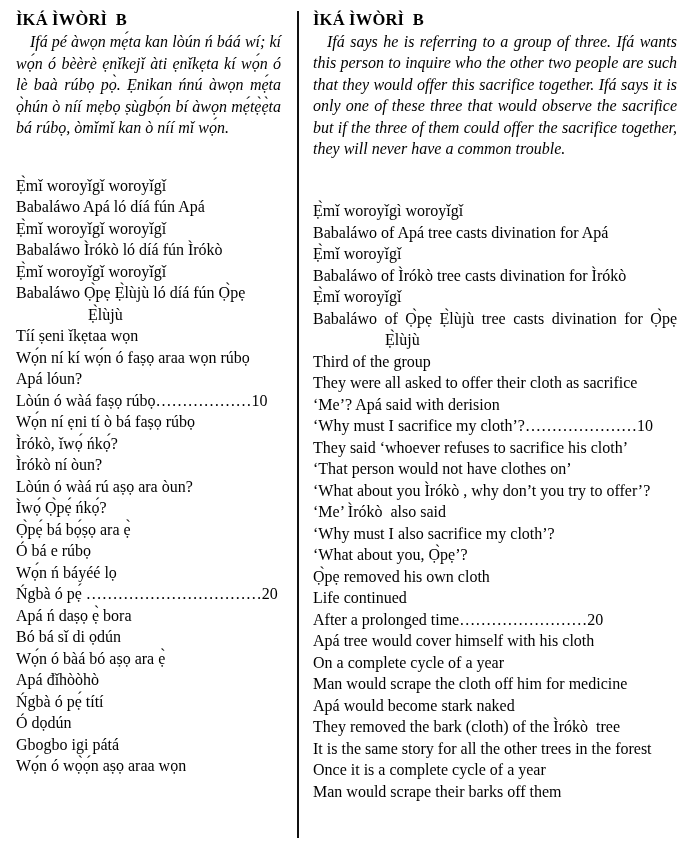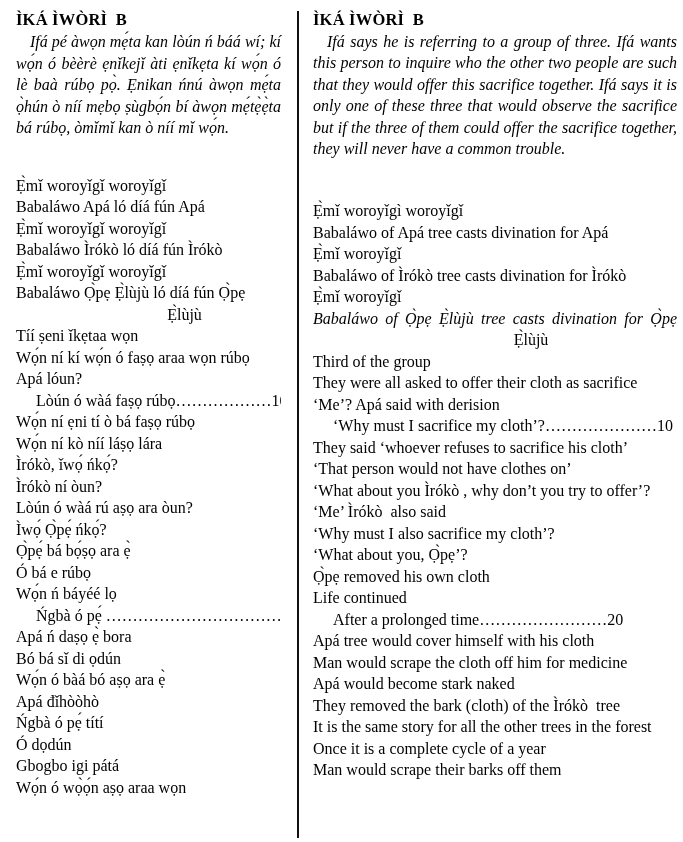--- a/index.html
+++ b/index.html
@@ -75,36 +75,33 @@
   .col-right .verse {
     margin-top: 41px;
   }
   .vline {
     display: block;
     white-space: pre-wrap;
     min-height: 21.5px;
   }
   .vline.indent {
     padding-left: 72px;
-    text-align: center;
   }
   .vline.wrapjust {
     text-align: justify;
     text-align-last: justify;
-    font-style: italic;
   }
   .leader-row {
     display: block;
     position: relative;
     white-space: nowrap;
     overflow: hidden;
   }
   .leader-row .ltext {
     white-space: pre;
-    margin-left: 20px;
   }
   .leader-row .lnum {
     white-space: pre;
     text-align: center;
   }
 </style>
 </head>
 <body>
 
 <div class="page">
@@ -120,21 +117,20 @@
         <span class="vline">Ẹ̀mǐ woroyǐgǐ woroyǐgǐ</span>
         <span class="vline">Babaláwo Ìrókò ló díá fún Ìrókò</span>
         <span class="vline">Ẹ̀mǐ woroyǐgǐ woroyǐgǐ</span>
         <span class="vline">Babaláwo Ọ̀pẹ Ẹ̀lùjù ló díá fún Ọ̀pẹ</span>
         <span class="vline indent">Ẹ̀lùjù</span>
         <span class="vline">Tíí ṣeni ǐkẹtaa wọn</span>
         <span class="vline">Wọ́n ní kí wọ́n ó faṣọ araa wọn rúbọ</span>
         <span class="vline">Apá lóun?</span>
         <span class="vline leader-row"><span class="ltext">Lòún ó wàá faṣọ rúbọ</span><span class="ldots">………………</span><span class="lnum">10</span></span>
         <span class="vline">Wọ́n ní ẹni tí ò bá faṣọ rúbọ</span>
-        <span class="vline">Wọ́n ní kò níí láṣọ lára</span>
         <span class="vline">Ìrókò, ǐwọ́ ńkọ́?</span>
         <span class="vline">Ìrókò ní òun?</span>
         <span class="vline">Lòún ó wàá rú aṣọ ara òun?</span>
         <span class="vline">Ìwọ́ Ọ̀pẹ́ ńkọ́?</span>
         <span class="vline">Ọ̀pẹ́ bá bọ́ṣọ ara ẹ̀</span>
         <span class="vline">Ó bá e rúbọ</span>
         <span class="vline">Wọ́n ń báyéé lọ</span>
         <span class="vline leader-row"><span class="ltext">Ńgbà ó pẹ́ </span><span class="ldots">……………………………</span><span class="lnum">20</span></span>
         <span class="vline">Apá ń daṣọ ẹ̀ bora</span>
         <span class="vline">Bó bá sǐ di ọdún</span>
@@ -165,20 +161,21 @@
         <span class="vline">They said ‘whoever refuses to sacrifice his cloth’</span>
         <span class="vline">‘That person would not have clothes on’</span>
         <span class="vline">‘What about you Ìrókò , why don’t you try to offer’?</span>
         <span class="vline">‘Me’ Ìrókò  also said</span>
         <span class="vline">‘Why must I also sacrifice my cloth’?</span>
         <span class="vline">‘What about you, Ọ̀pẹ’?</span>
         <span class="vline">Ọ̀pẹ removed his own cloth</span>
         <span class="vline">Life continued</span>
         <span class="vline leader-row"><span class="ltext">After a prolonged time</span><span class="ldots">……………………</span><span class="lnum">20</span></span>
         <span class="vline">Apá tree would cover himself with his cloth</span>
+        <span class="vline">On a complete cycle of a year</span>
         <span class="vline">Man would scrape the cloth off him for medicine</span>
         <span class="vline">Apá would become stark naked</span>
         <span class="vline">They removed the bark (cloth) of the Ìrókò  tree</span>
         <span class="vline">It is the same story for all the other trees in the forest</span>
         <span class="vline">Once it is a complete cycle of a year</span>
         <span class="vline">Man would scrape their barks off them</span>
       </div>
   </div>
 
 </div>

